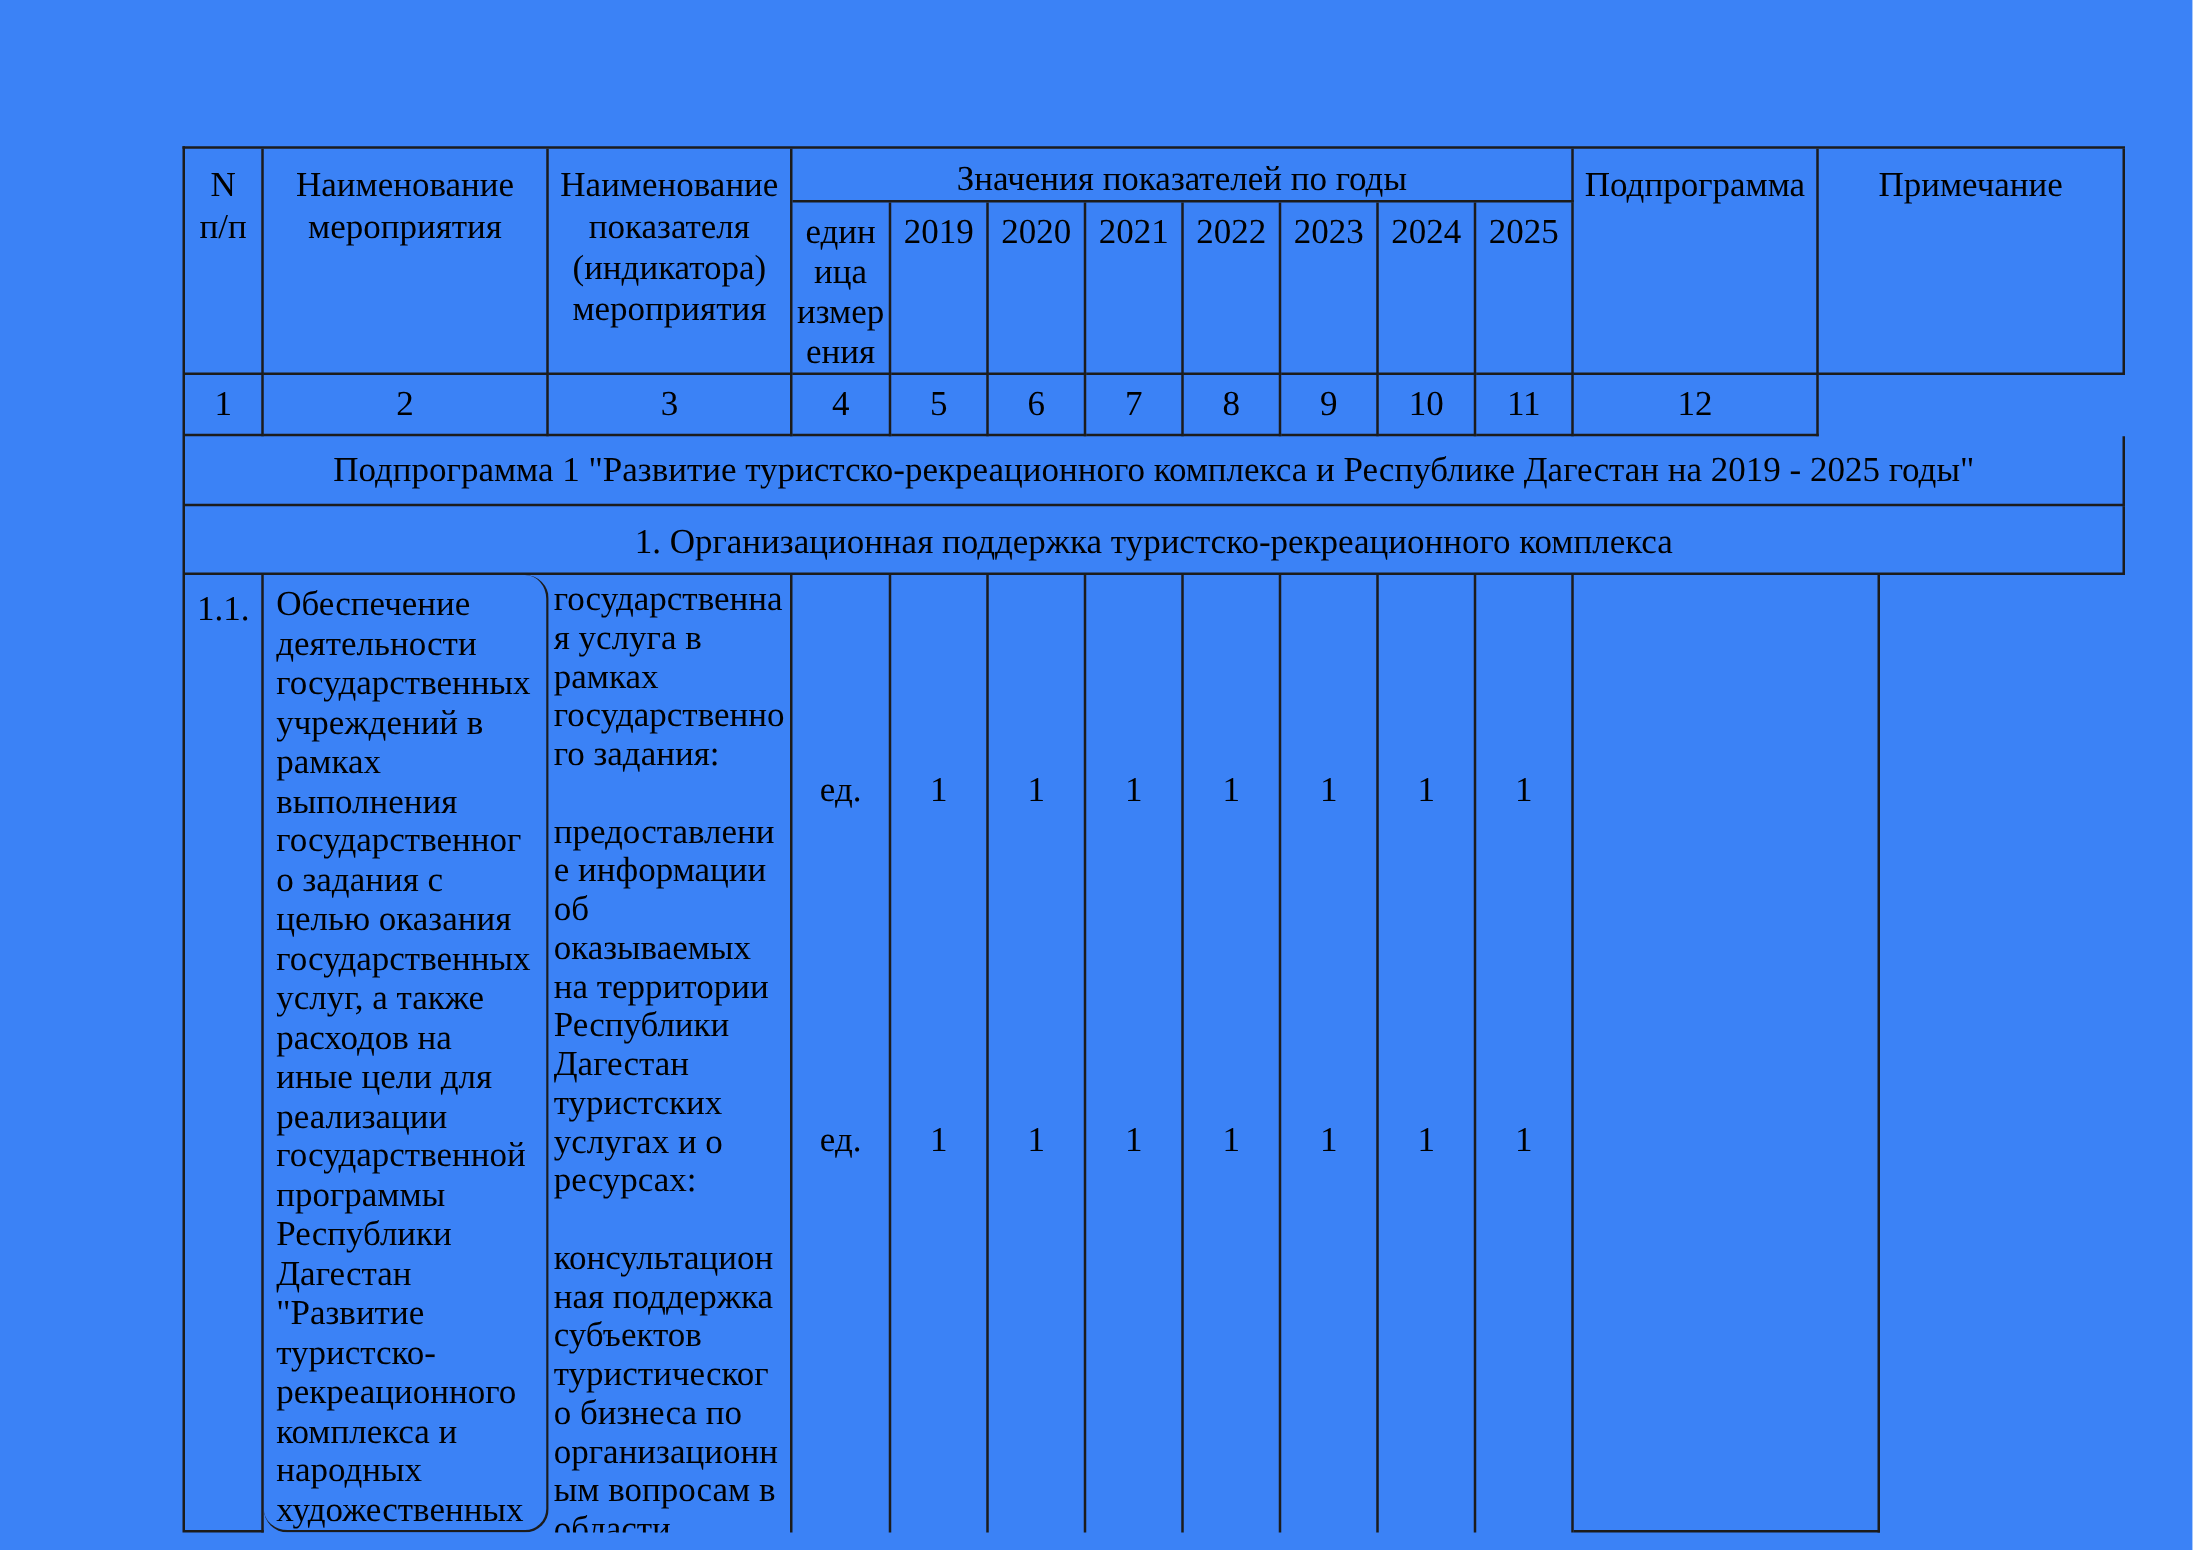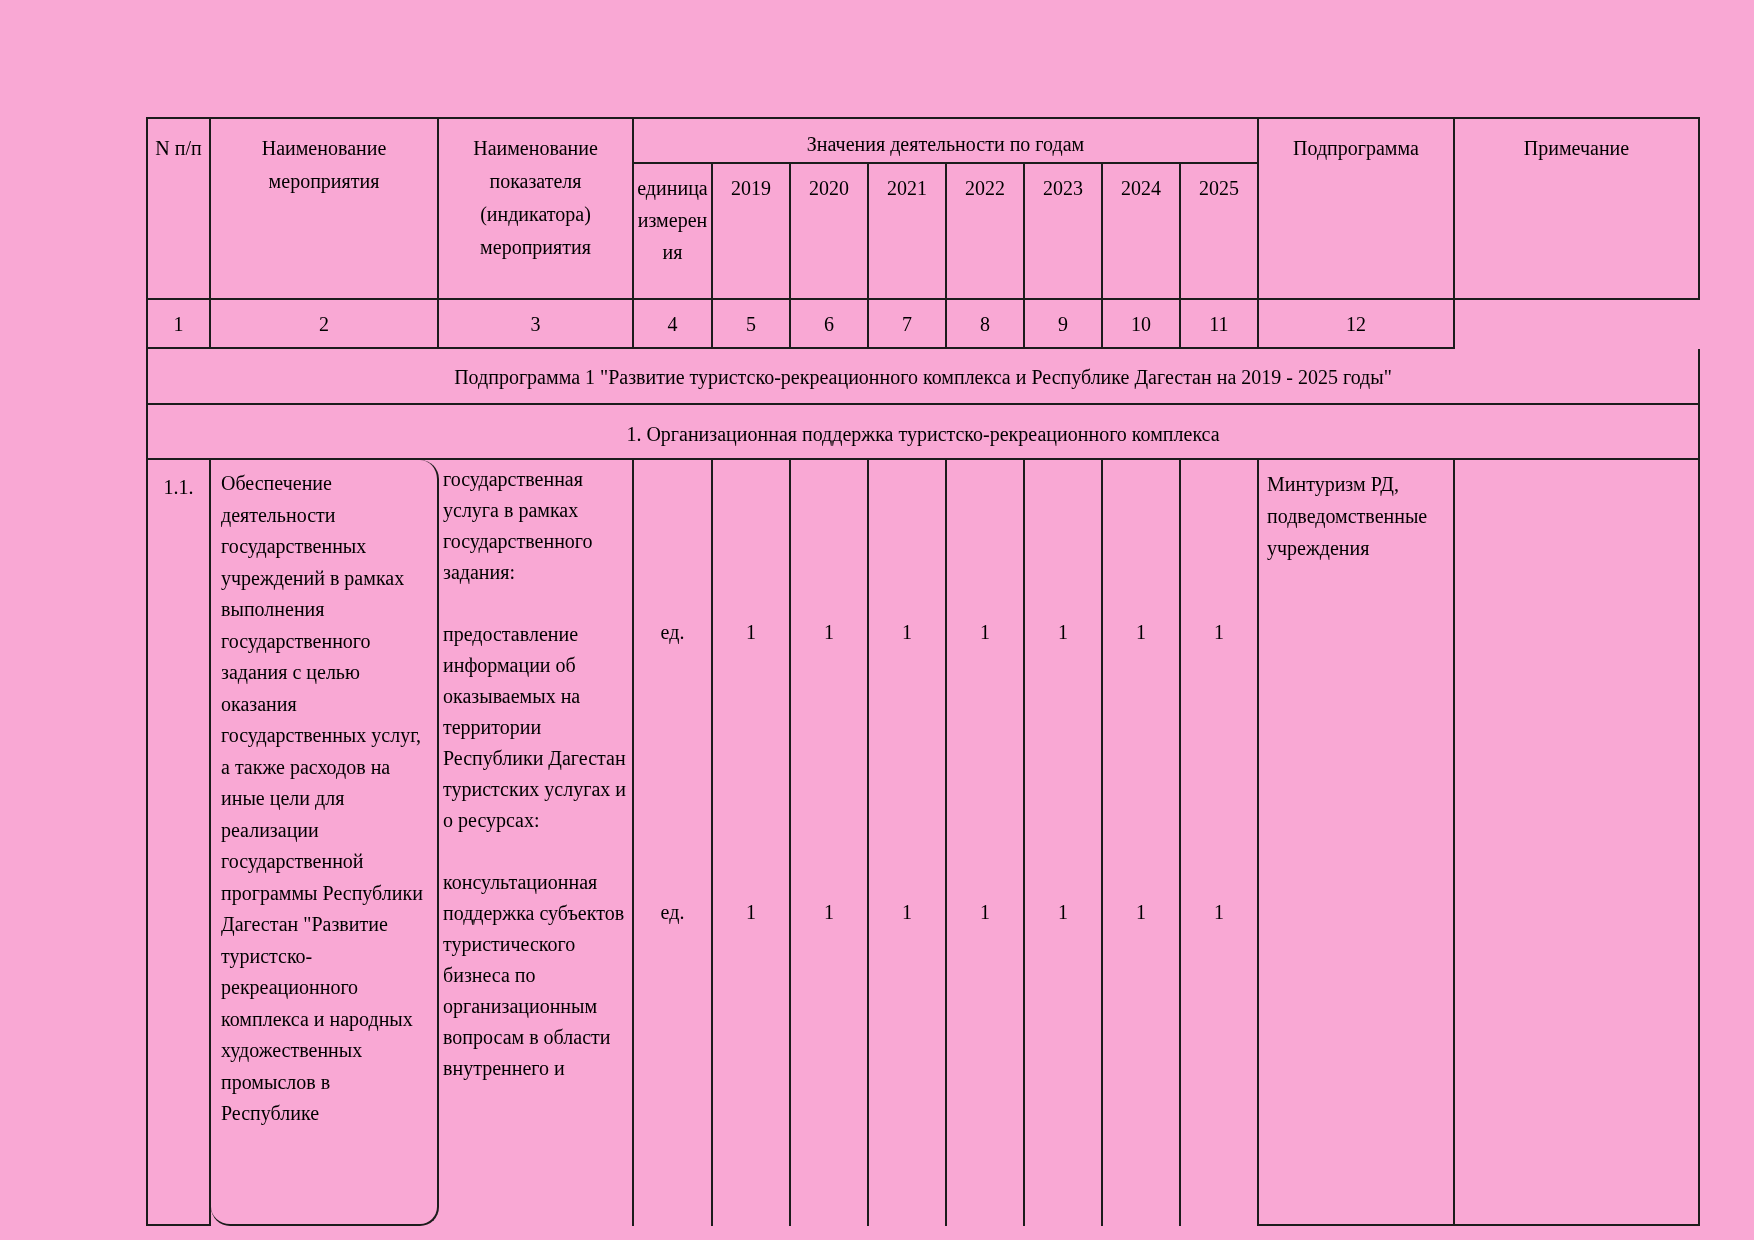--- a/index.html
+++ b/index.html
@@ -1,23 +1,23 @@
 <!DOCTYPE html>
 <html><head>
 <meta charset="utf-8">
 <style>
   * { margin:0; padding:0; box-sizing:border-box; }
   html,body { background:#ffffff; }
   .page {
     position:relative;
     width:1754px; height:1240px;
-    background:#f9a8d4;
+    background:#3b82f6;
     font-family:"Liberation Serif", serif;
     color:#000;
-    font-size:20px;
+    font-size:28px;
     overflow:hidden;
   }
   .tbl {
     position:absolute; left:146px; top:117px;
     width:1554px;
     border-top:2px solid #1c1c1c;
     border-left:2px solid #1c1c1c;
   }
   .cell { border-right:2px solid #1c1c1c; overflow:hidden; }
   .bb   { border-bottom:2px solid #1c1c1c; }
@@ -63,21 +63,21 @@
 
 <div class="page">
   <div class="tbl">
 
     <div class="header-band">
       <div class="cell bb hc w-num">N п/п</div>
       <div class="cell bb hc w-act">Наименование мероприятия</div>
       <div class="cell bb hc w-ind">Наименование показателя (индикатора) мероприятия</div>
 
       <div class="vgroup">
-        <div class="vtitle">Значения деятельности по годам</div>
+        <div class="vtitle">Значения показателей по годы</div>
         <div class="vsub">
           <div class="cell bb hc2 w-unit">единица измерения</div>
           <div class="cell bb hc2 w-year">2019</div>
           <div class="cell bb hc2 w-year">2020</div>
           <div class="cell bb hc2 w-year">2021</div>
           <div class="cell bb hc2 w-year">2022</div>
           <div class="cell bb hc2 w-year">2023</div>
           <div class="cell bb hc2 w-year">2024</div>
           <div class="cell bb hc2 w-year">2025</div>
         </div>
@@ -144,18 +144,17 @@
       </div>
       <div class="cell dc w-year">
         <span class="val v1">1</span>
         <span class="val v2">1</span>
       </div>
       <div class="cell dc w-year">
         <span class="val v1">1</span>
         <span class="val v2">1</span>
       </div>
 
-      <div class="cell bb dc dc-exec w-exec">Минтуризм РД, подведомственные учреждения</div>
       <div class="cell bb dc w-note"></div>
     </div>
 
   </div>
 </div>
 
 </body></html>

